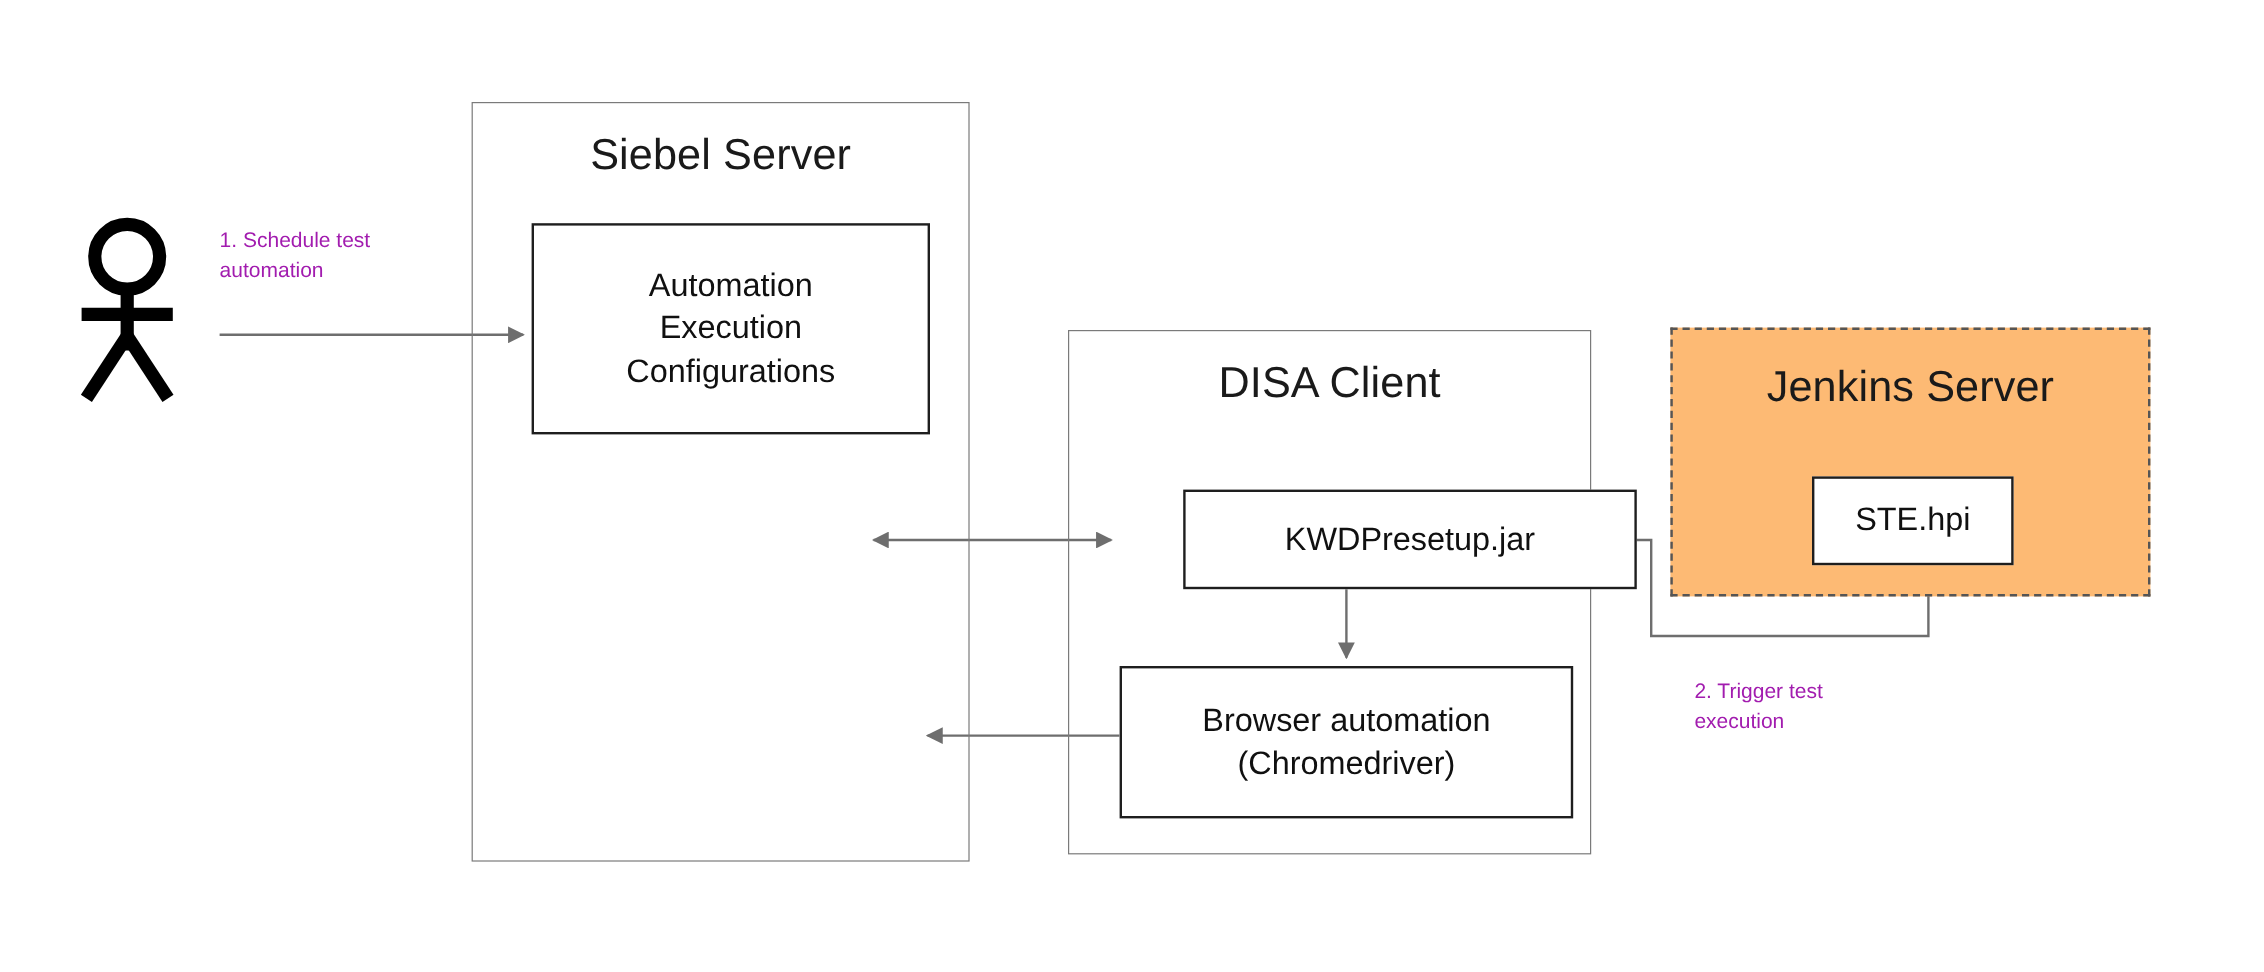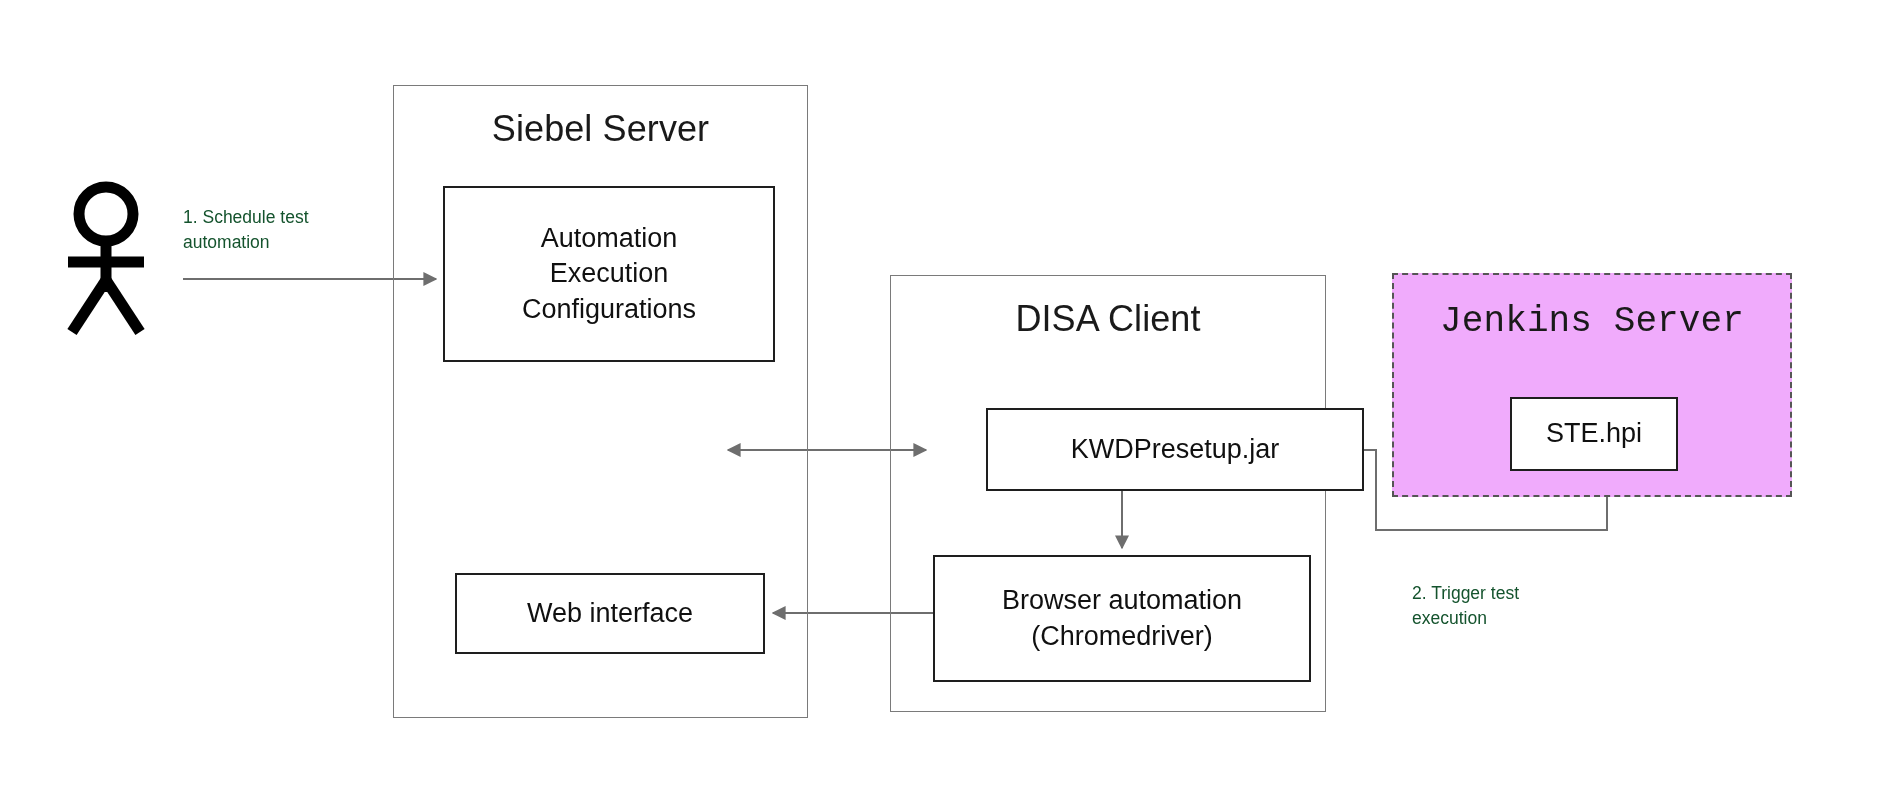--- a/index.html
+++ b/index.html
@@ -28,22 +28,21 @@
   }
   
   .container-box {
     position: absolute;
     box-sizing: border-box;
     border: 1.6px solid #7a7a7a;
     background: transparent;
   }
   .container-box.dashed {
     border: 2px dashed #555555;
-    background: #f0abfc;
-    font-family: Liberation Mono, monospace;
+    background: #fdba74;
   }
   .container-title {
     position: absolute;
     left: 0;
     right: 0;
     text-align: center;
     font-size: 36px;
     color: #1a1a1a;
     letter-spacing: 0.1px;
     white-space: nowrap;
@@ -64,24 +63,23 @@
     padding: 2px 6px;
   }
   .node-box .node-label {
     display: block;
     white-space: pre-line;
   }
   
   .edge-label {
     position: absolute;
     font-size: 17.5px;
-    color: #14532d;
+    color: #a21caf;
     line-height: 1.42;
     white-space: pre-line;
-    margin-top: 17px;
   }
   
   .actor {
     position: absolute;
   }
 </style>
 </head>
 <body>
 
 <div id="canvas">
@@ -137,23 +135,20 @@
     <div class="container-title" style="top:22px;">Siebel Server</div>
   </div>
 
   <div class="node-box" style="left:443px; top:186px; width:332px; height:176px;">
     <span class="node-label">Automation
 Execution
 Configurations</span>
   </div>
 
 
-  <div class="node-box" style="left:455px; top:573px; width:310px; height:81px;">
-    <span class="node-label">Web interface</span>
-  </div>
 
   <div class="container-box" style="left:890px; top:275px; width:436px; height:437px;text-decoration:underline;">
     <div class="container-title" style="top:22px;">DISA Client</div>
   </div>
 
   <div class="node-box" style="left:986px; top:408px; width:378px; height:83px;">
     <span class="node-label">KWDPresetup.jar</span>
   </div>
 
   <div class="node-box" style="left:933px; top:555px; width:378px; height:127px;align-items:center;">

